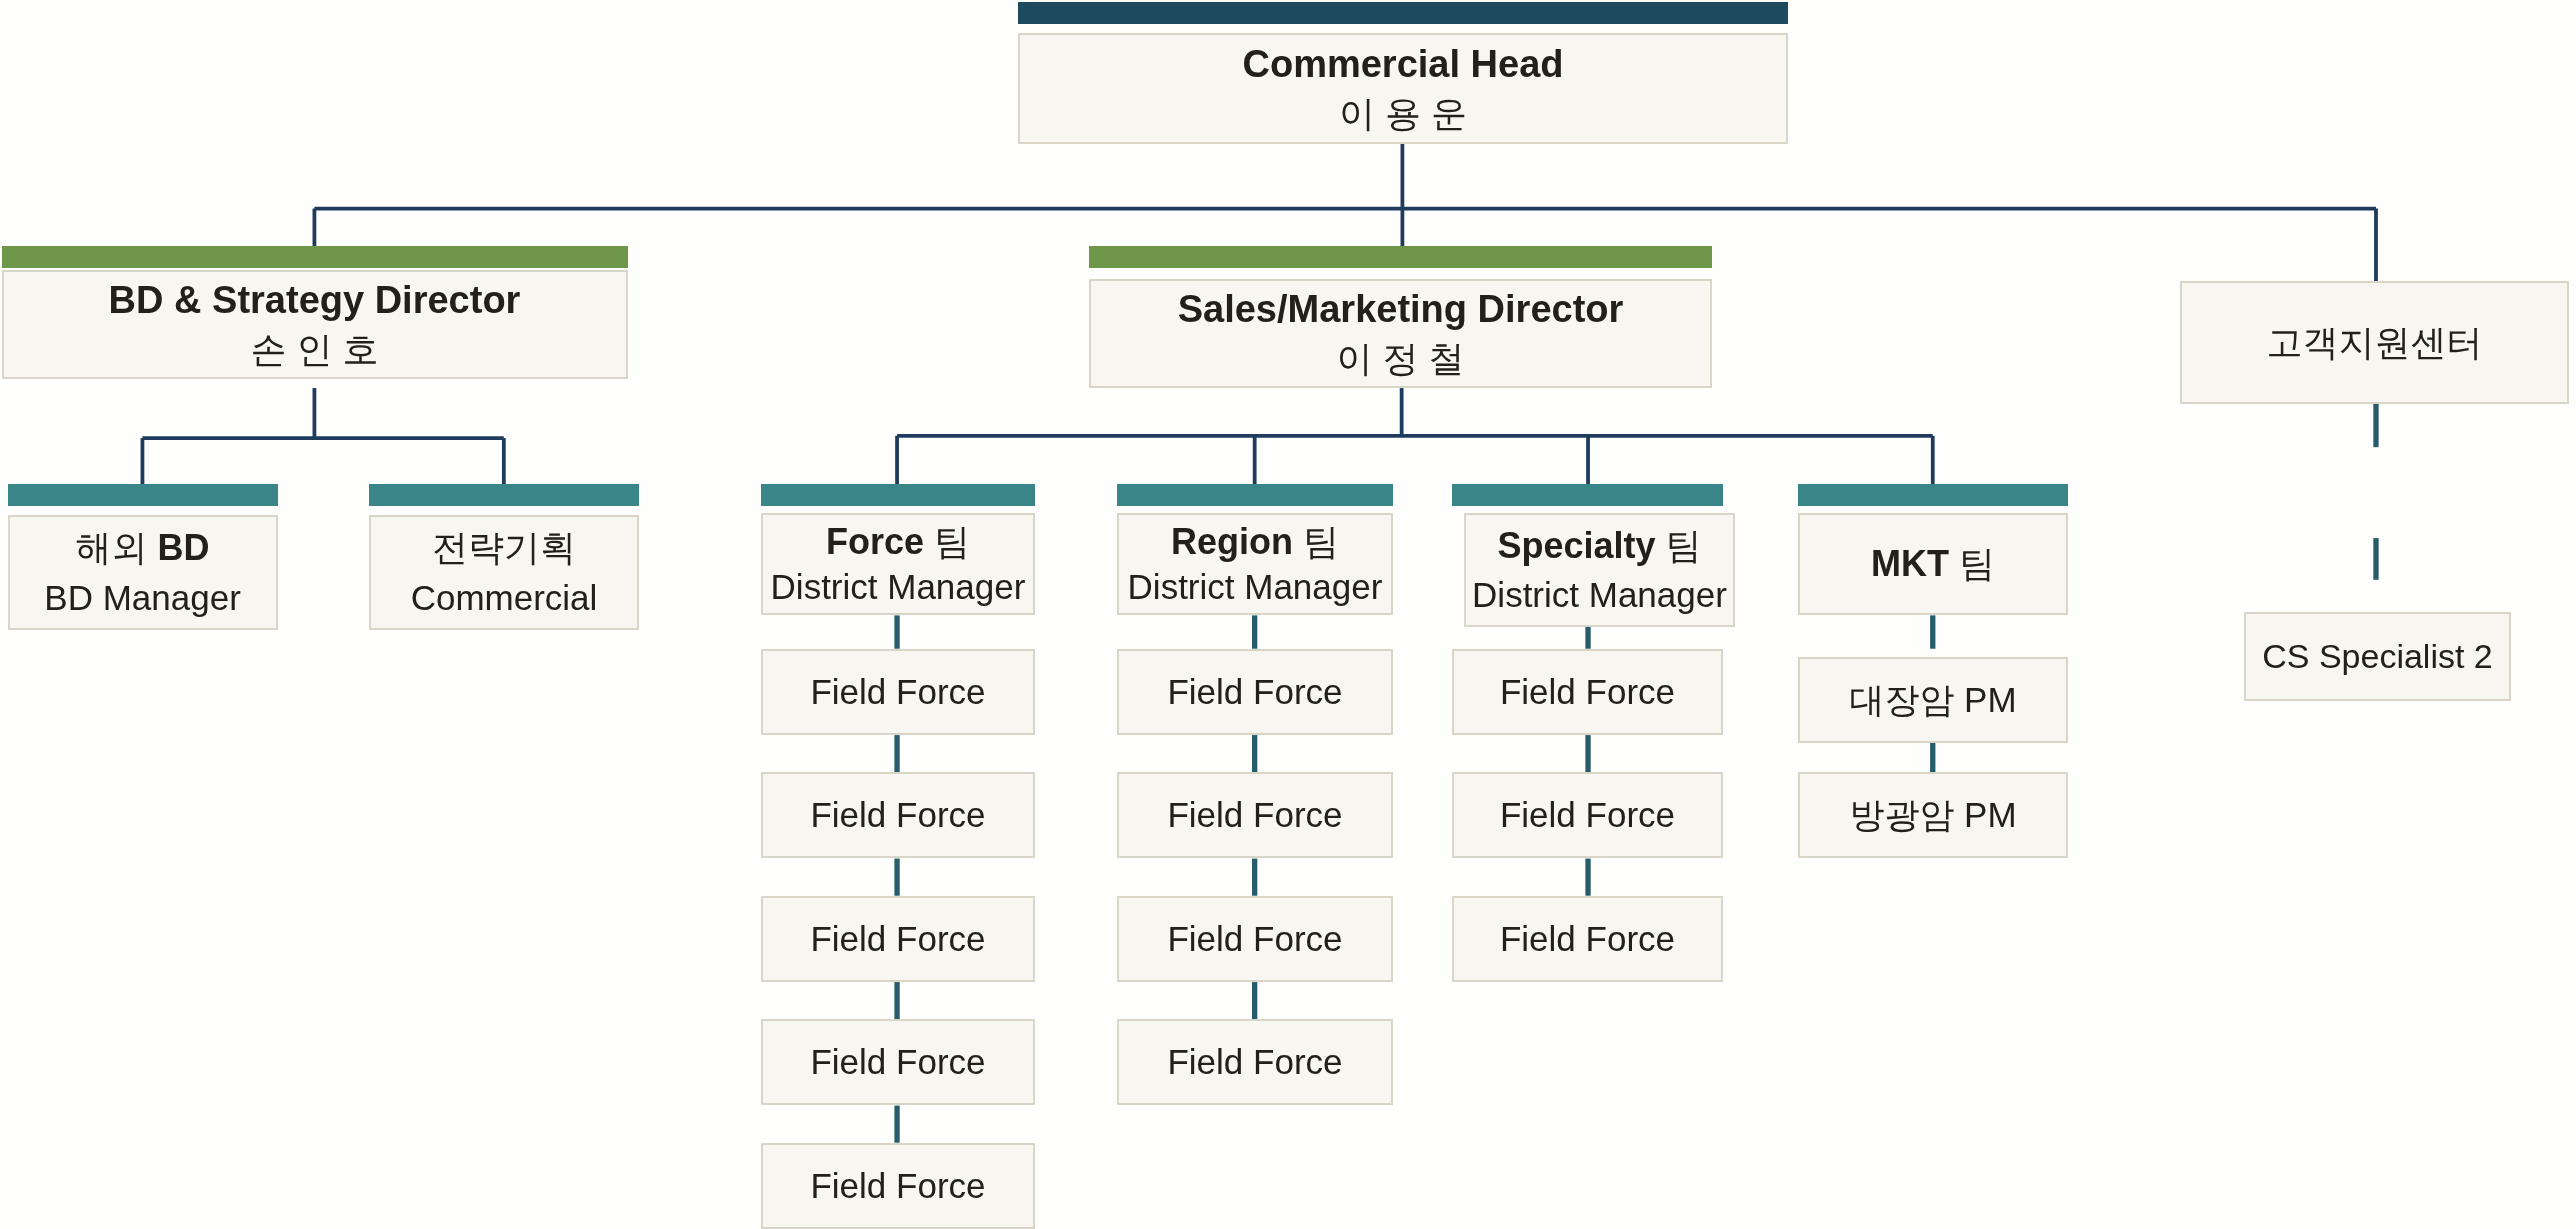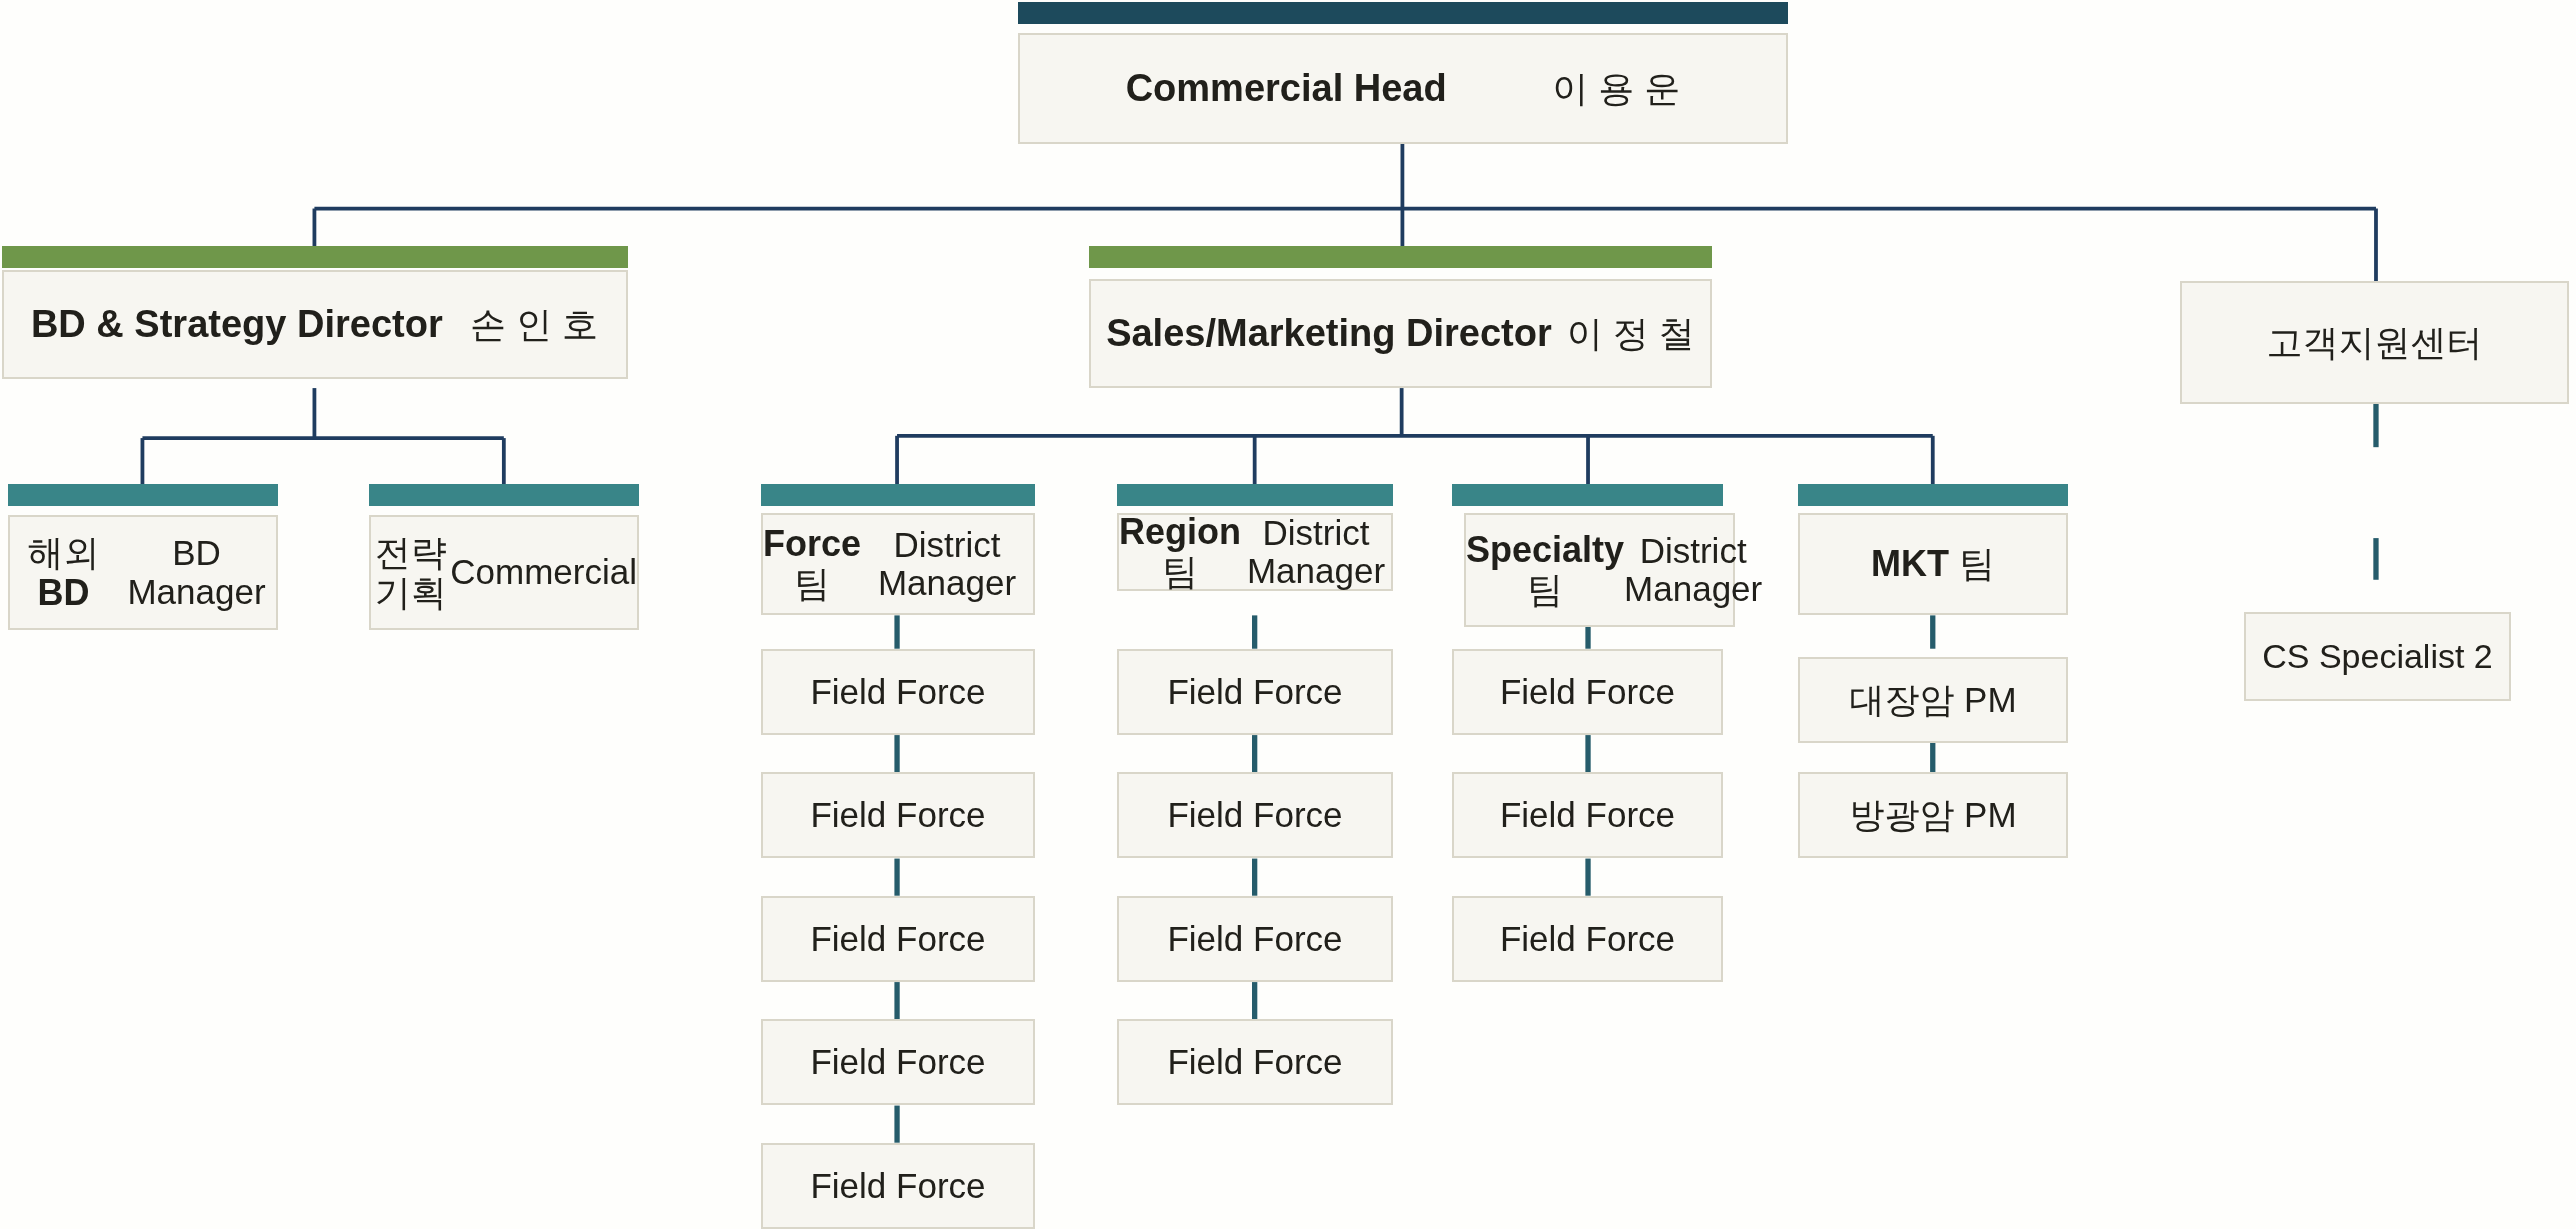--- a/index.html
+++ b/index.html
@@ -14,21 +14,21 @@
   #lines{position:absolute;left:0;top:0;}
   .bar{position:absolute;height:22px;}
   .bar.dark_teal{background:var(--bar-dark,#1d4a5c);}
   .bar.green{background:var(--bar-green,#6f974a);}
   .bar.teal{background:var(--bar-teal,#398588);}
   .box{
     position:absolute;
     box-sizing:border-box;
     background:var(--box-fill,#f7f6f1);
     border:2.3px solid var(--box-border,#d9d6c9);
-    display:flex;flex-direction:row;
+    display:flex;flex-direction:column;
     justify-content:space-evenly;align-items:center;
     text-align:center;line-height:1.1;
   }
   .box .l1 .b{font-weight:700;}
   .box.xl .l1{font-size:38px;font-weight:700;}
   .box.xl .l2{font-size:36px;}
   .box.lg .l1{font-size:36px;}
   .box.md .l1{font-size:36px;}
   .box.md .l2{font-size:35px;}
   .box.sm .l1{font-size:35px;}
@@ -97,21 +97,21 @@
     <div class="box md" style="left: 369px; top: 515px; width: 270px; height: 115px;">
       <div class="l1"><span class="r">전략기획</span></div>
       <div class="l2">Commercial</div>
     </div>
     <div class="bar teal" style="left: 761px; top: 484px; width: 274px;"></div>
     <div class="box md" style="left: 761px; top: 513px; width: 274px; height: 102px;">
       <div class="l1"><span class="b">Force</span><span class="r"> 팀</span></div>
       <div class="l2">District Manager</div>
     </div>
     <div class="bar teal" style="left: 1117px; top: 484px; width: 276px;"></div>
-    <div class="box md" style="left: 1117px; top: 513px; width: 276px; height: 78px;">
+    <div class="box md" style="left: 1117px; top: 513px; width: 276px; height: 102px;">
       <div class="l1"><span class="b">Region</span><span class="r"> 팀</span></div>
       <div class="l2">District Manager</div>
     </div>
     <div class="bar teal" style="left: 1452px; top: 484px; width: 271px;"></div>
     <div class="box md" style="left: 1452px; top: 513px; width: 271px; height: 114px; margin-left: 12px;">
       <div class="l1"><span class="b">Specialty</span><span class="r"> 팀</span></div>
       <div class="l2">District Manager</div>
     </div>
     <div class="bar teal" style="left: 1798px; top: 484px; width: 270px;"></div>
     <div class="box md" style="left: 1798px; top: 513px; width: 270px; height: 102px;">

